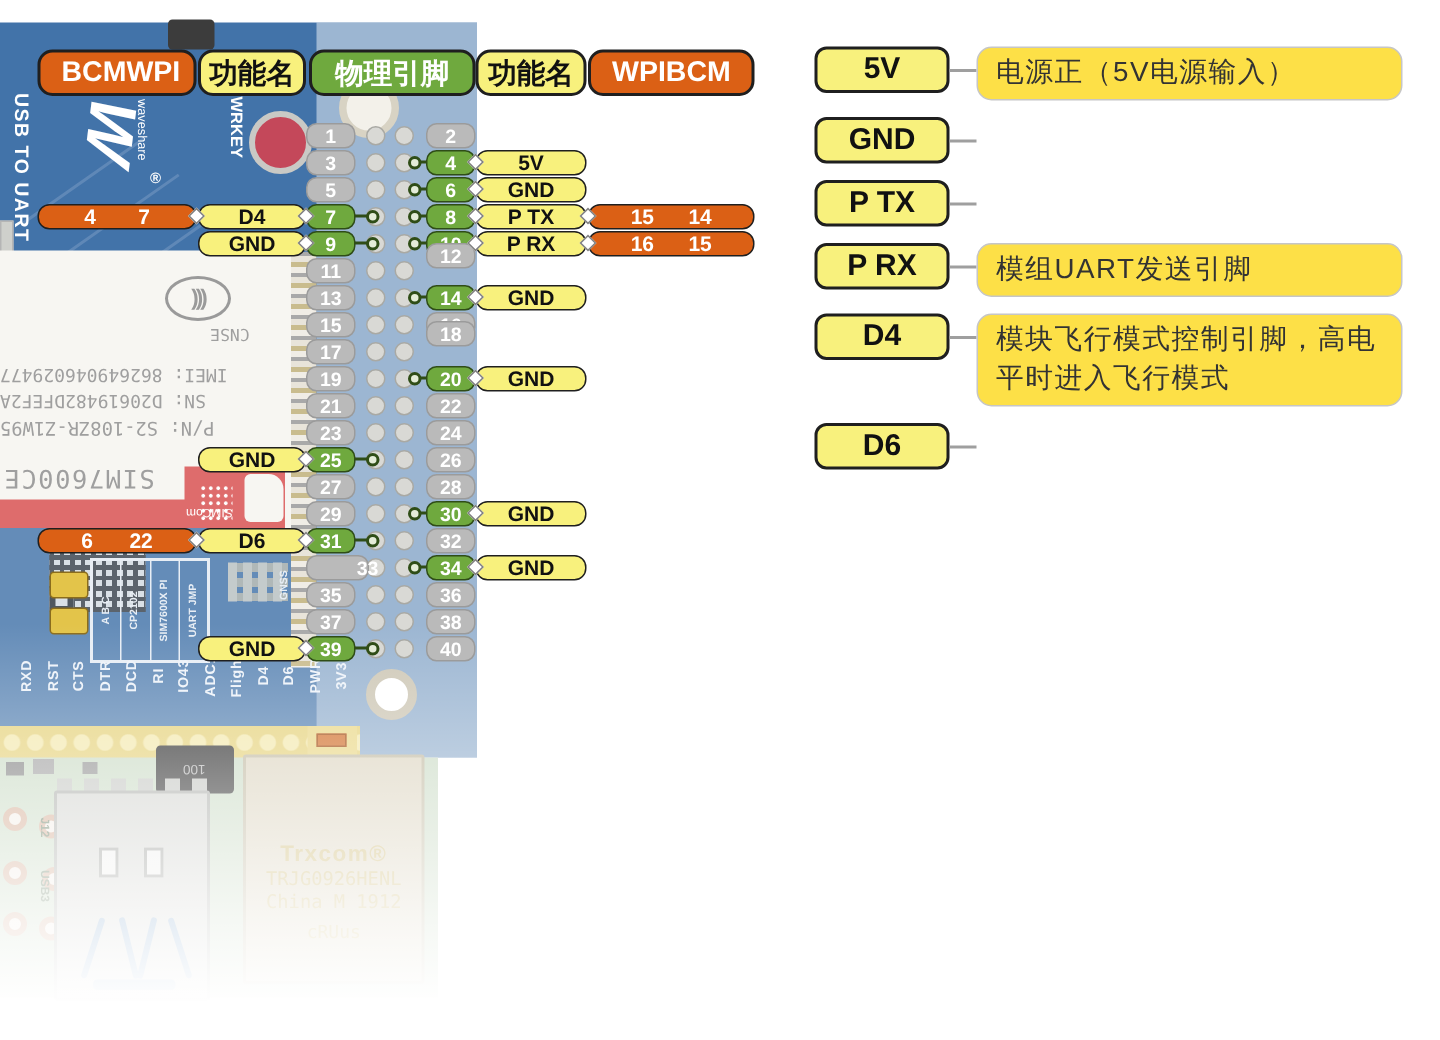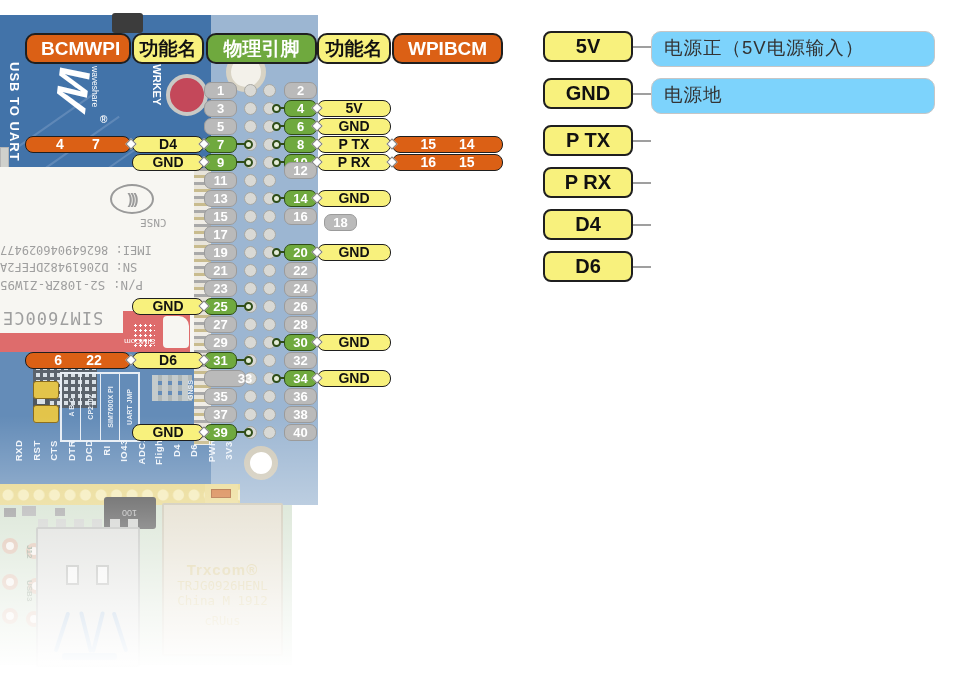--- a/index.html
+++ b/index.html
@@ -88,21 +88,21 @@
   .edge-label{position:absolute;width:50px;text-align:center;transform:rotate(-90deg);
               font:bold 9.5px "Liberation Sans",sans-serif;color:#eef3f9;letter-spacing:.5px;z-index:1;}
 
   
   #legend{position:absolute;left:543px;top:31px;width:392px;display:flex;
           flex-direction:column;gap:11px;z-index:5;}
   .lrow{display:flex;align-items:flex-start;}
   .lbadge{flex:0 0 90px;width:90px;height:31px;background:#f8f17d;border:2px solid #1f1f1f;
           border-radius:8px;text-align:center;font:bold 20px/26px "Liberation Sans",sans-serif;color:#111;}
   .lconn{flex:0 0 18px;height:2px;background:#9f9f9f;margin-top:15px;}
-  .lbox{flex:1;min-height:34px;background:#7dd3fc;border:1.5px solid #c6c6c6;border-radius:10px;
+  .lbox{flex:1;min-height:34px;background:#fde047;border:1.5px solid #c6c6c6;border-radius:10px;
         padding:3px 12px 5px;font-size:18.5px;line-height:26px;color:#333;letter-spacing:1px;}
 </style>
 </head>
 <body>
 
 <div id="stage">
 
   <div id="board">
     <div class="abs blue-pcb"></div>
     <div class="abs trace" style="left:10px;top:150px;width:120px;"></div>
@@ -311,21 +311,21 @@
         <div class="dot" style="left: 271.5px; top: 193.5px;"></div>
         <div class="fbadge" style="left: 317px; top: 189.5px; width: 74px;">GND</div>
         <div class="diamond" style="left: 313px; top: 194px;"></div>
         <div class="pad" style="left: 244px; top: 209.5px;"></div>
         <div class="pad" style="left: 263px; top: 209.5px;"></div>
         <div class="pbadge pb-gray" style="left: 204px; top: 207.5px;">15</div>
         <div class="pbadge pb-gray" style="left: 284px; top: 207.5px;">16</div>
         <div class="pad" style="left: 244px; top: 227.5px;"></div>
         <div class="pad" style="left: 263px; top: 227.5px;"></div>
         <div class="pbadge pb-gray" style="left: 204px; top: 225.5px;">17</div>
-        <div class="pbadge pb-gray" style="left: 284px; top: 214px; margin-left: 40px;">18</div>
+        <div class="pbadge pb-gray" style="left: 284px; top: 214px;">18</div>
         <div class="pad" style="left: 244px; top: 245.5px;"></div>
         <div class="pad" style="left: 263px; top: 245.5px;"></div>
         <div class="pbadge pb-gray" style="left: 204px; top: 243.5px;">19</div>
         <div class="pbadge pb-green" style="left: 284px; top: 243.5px;">20</div>
         <div class="stub" style="left: 274px; top: 250.75px; width: 11px;"></div>
         <div class="dot" style="left: 271.5px; top: 247.5px;"></div>
         <div class="fbadge" style="left: 317px; top: 243.5px; width: 74px;">GND</div>
         <div class="diamond" style="left: 313px; top: 248px;"></div>
         <div class="pad" style="left: 244px; top: 263.5px;"></div>
         <div class="pad" style="left: 263px; top: 263.5px;"></div>
@@ -397,32 +397,33 @@
 
   <div id="legend">
       <div class="lrow">
         <div class="lbadge">5V</div>
         <div class="lconn"></div>
         <div class="lbox">电源正（5V电源输入）</div>
       </div>
       <div class="lrow">
         <div class="lbadge">GND</div>
         <div class="lconn"></div>
-        <div class="lbox">电源地</div>
       </div>
       <div class="lrow">
         <div class="lbadge">P TX</div>
         <div class="lconn"></div>
       </div>
       <div class="lrow">
         <div class="lbadge">P RX</div>
         <div class="lconn"></div>
+        <div class="lbox">模组UART发送引脚</div>
       </div>
       <div class="lrow">
         <div class="lbadge">D4</div>
         <div class="lconn"></div>
+        <div class="lbox">模块飞行模式控制引脚，高电平时进入飞行模式</div>
       </div>
       <div class="lrow">
         <div class="lbadge">D6</div>
         <div class="lconn"></div>
       </div>
     </div>
 </div>
 
 </body></html>

